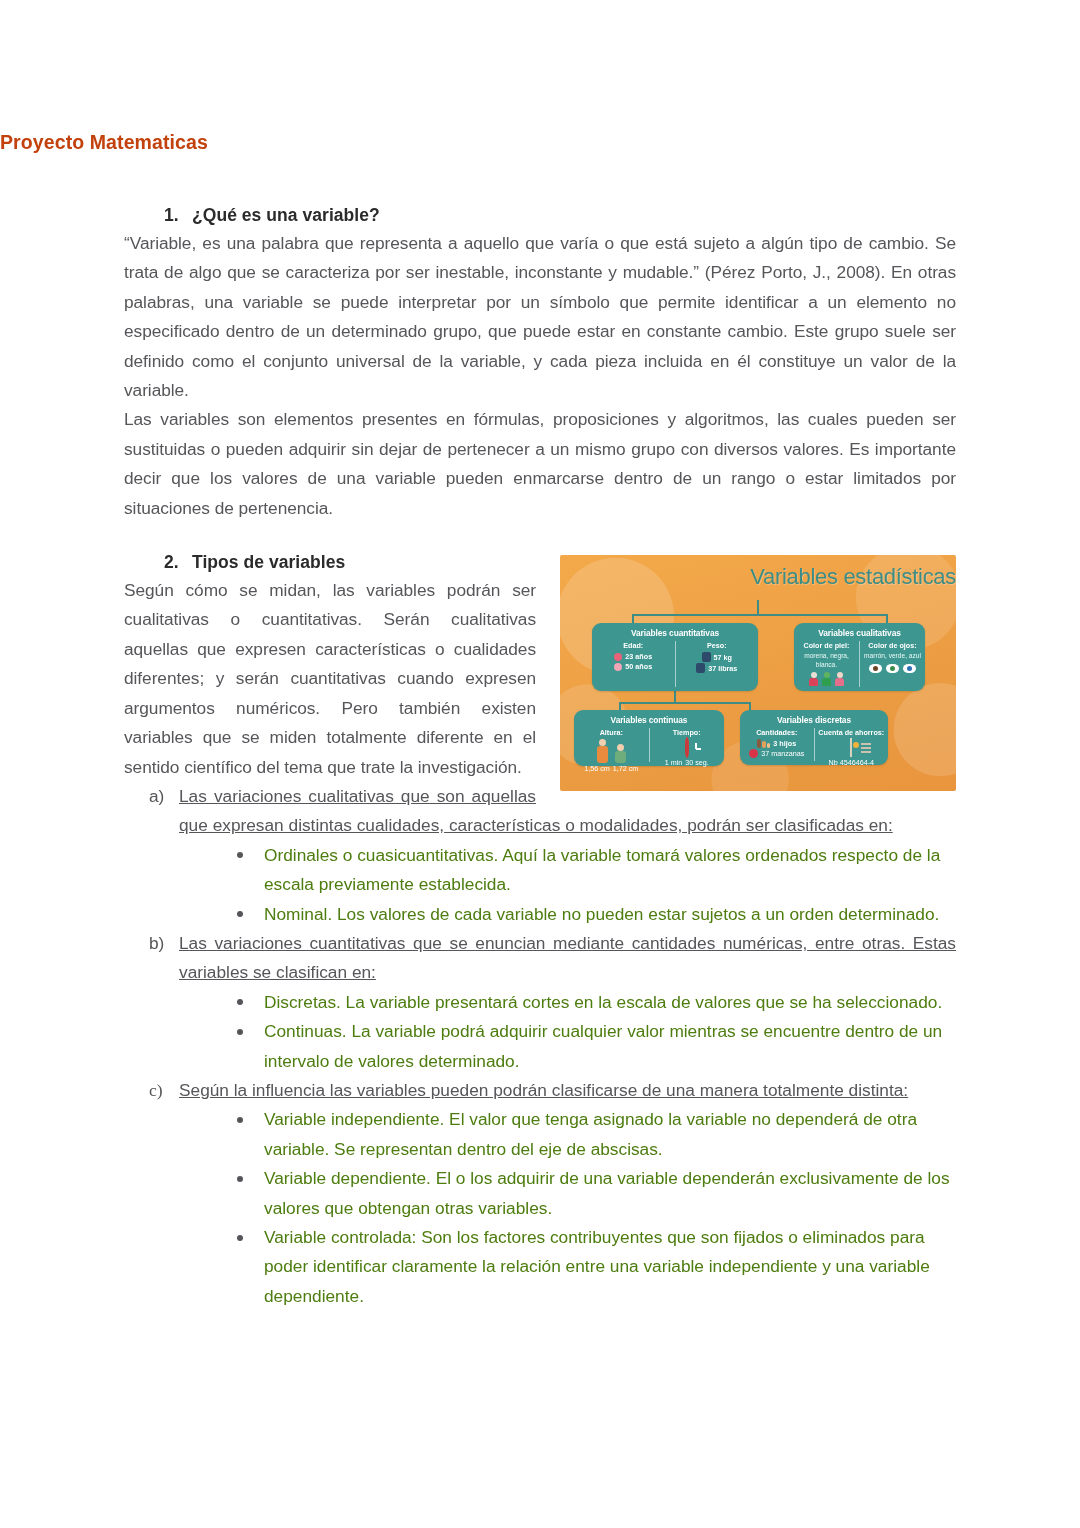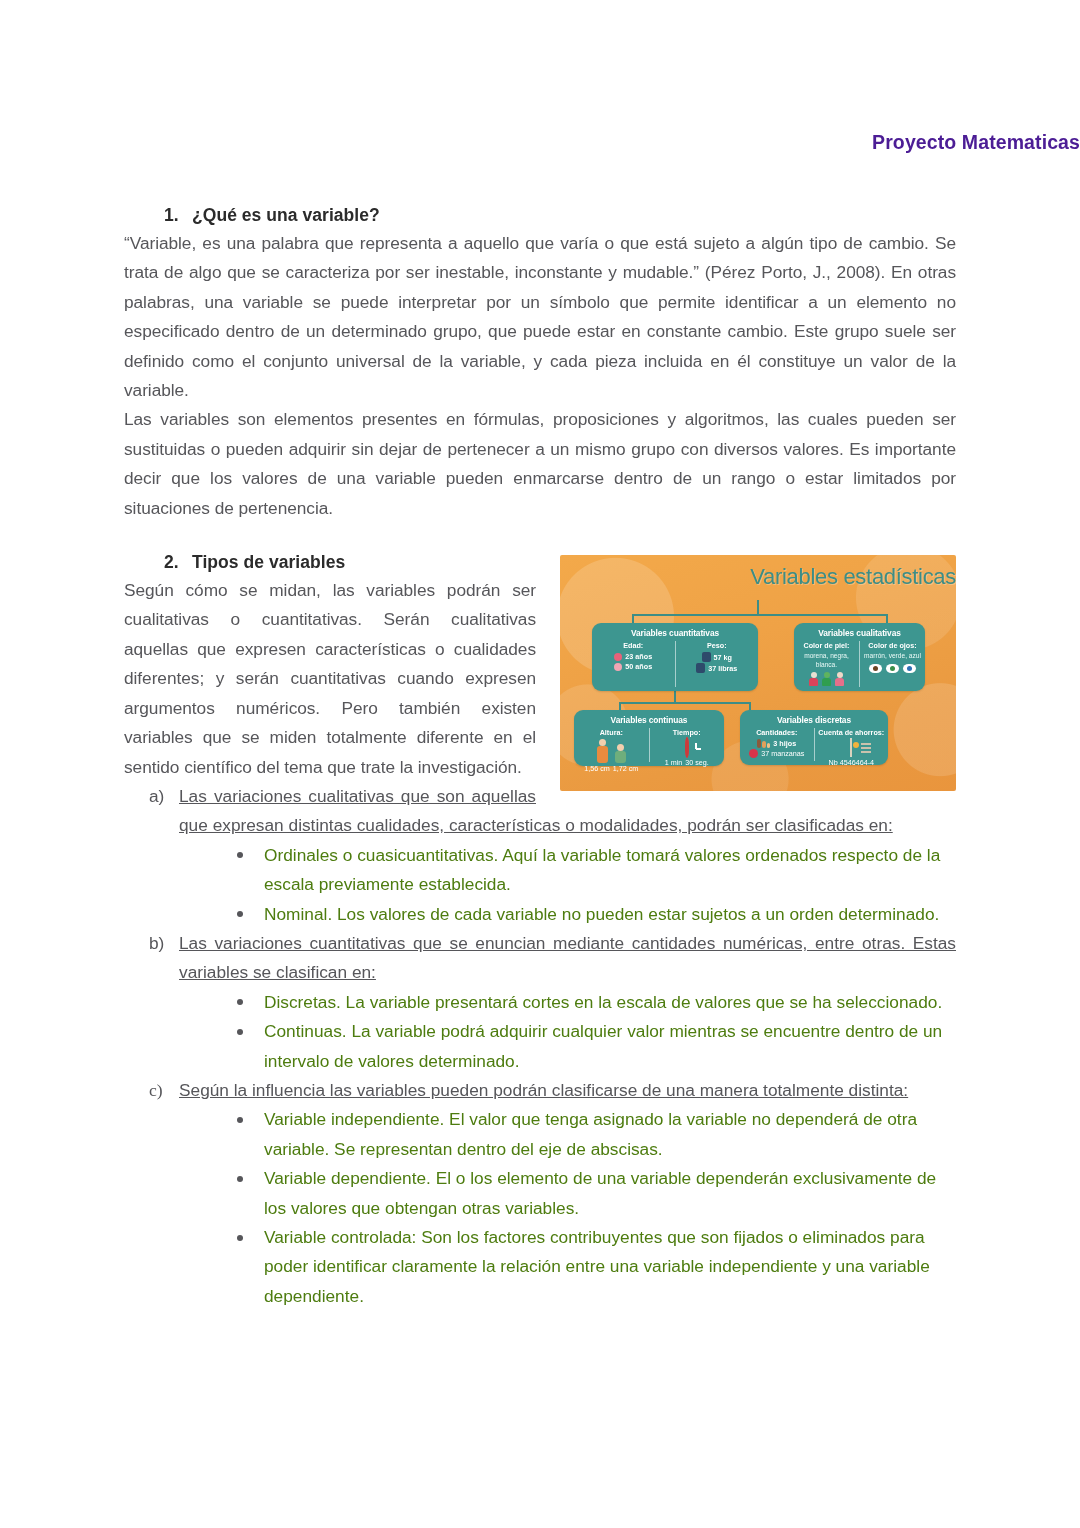--- a/index.html
+++ b/index.html
@@ -17,24 +17,24 @@
   }
 
   .page {
     position: absolute;
     inset: 0;
     background: #ffffff;
     padding: 0;
   }
 
   .doc-title {
-    text-align: right;
+    text-align: left;
     font-size: 19.5px;
     font-weight: bold;
-    color: #4c1d95;
+    color: #c2410c;
     margin: 0;
     padding-top: 131px;
     letter-spacing: 0.1px;
   }
 
   .content {
     margin: 0 auto;
     width: 832px;
     padding-top: 51px;
   }
@@ -427,20 +427,20 @@
           <ul class="bul">
             <li><span class="bdot"></span><span>Discretas. La variable presentará cortes en la escala de valores que se ha seleccionado.</span></li>
             <li><span class="bdot"></span><span>Continuas. La variable podrá adquirir cualquier valor mientras se encuentre dentro de un intervalo de valores determinado.</span></li>
           </ul>
         </li>
         <li>
           <span class="marker serif">c)</span>
           <span class="txt">Según la influencia las variables pueden podrán clasificarse de una manera totalmente distinta:</span>
           <ul class="bul">
             <li><span class="bdot"></span><span>Variable independiente. El valor que tenga asignado la variable no dependerá de otra variable. Se representan dentro del eje de abscisas.</span></li>
-            <li><span class="bdot"></span><span>Variable dependiente. El o los elemento de una variable dependerán exclusivamente de los valores que obtengan otras variables.</span></li>
+            <li><span class="bdot"></span><span>Variable dependiente. El o los adquirir de una variable dependerán exclusivamente de los valores que obtengan otras variables.</span></li>
             <li><span class="bdot"></span><span>Variable controlada: Son los factores contribuyentes que son fijados o eliminados para poder identificar claramente la relación entre una variable independiente y una variable dependiente.</span></li>
           </ul>
         </li>
       </ol>
     </div>
   </div>
 </div>
 
 </body></html>

